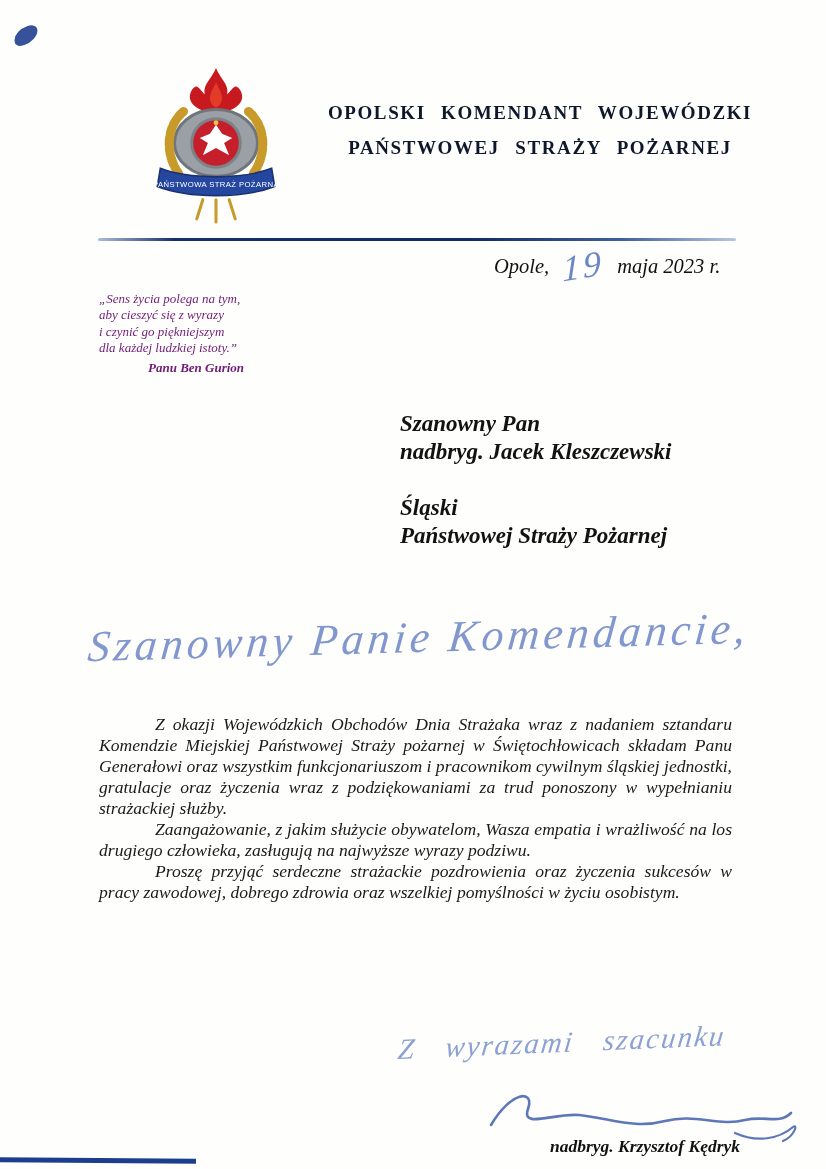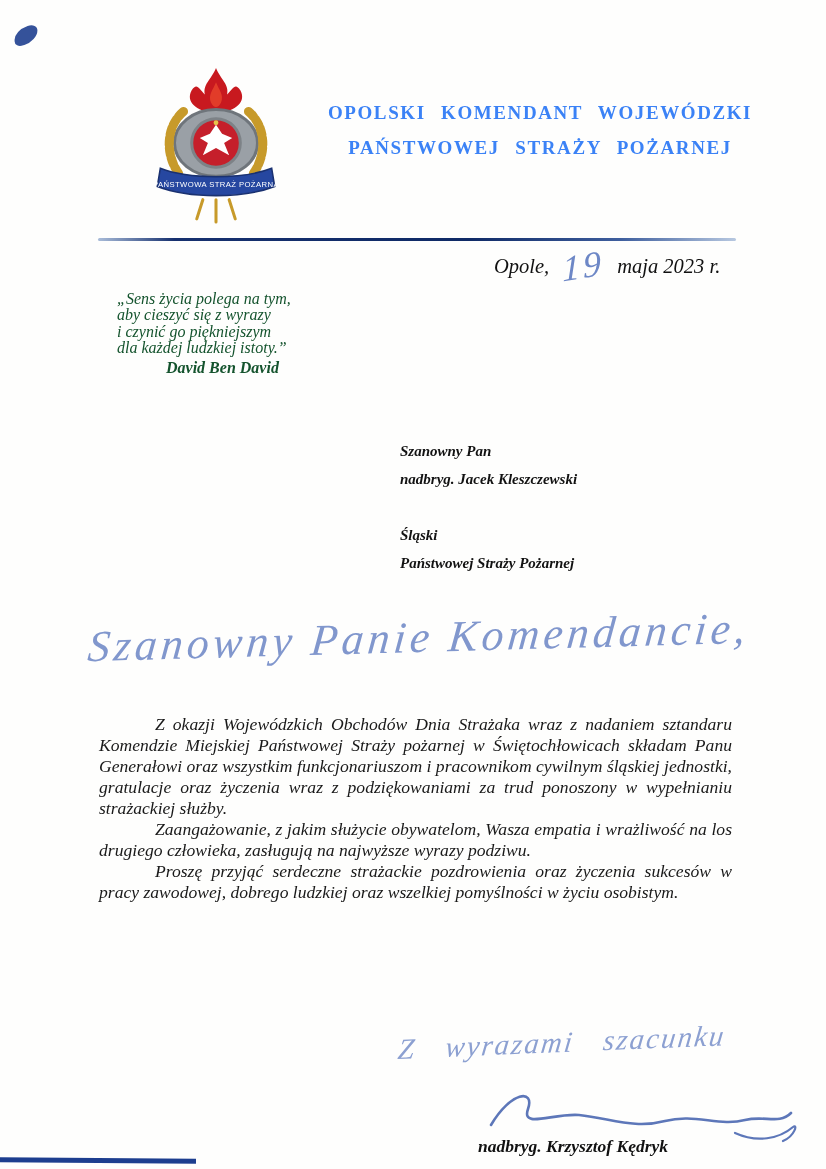--- a/index.html
+++ b/index.html
@@ -28,21 +28,21 @@
     width: 196px; height: 5px;
     background: #1d3e8f;
     transform: rotate(.4deg);
   }
 
   
   .emblem { position: absolute; left: 150px; top: 64px; }
   .header-title {
     position: absolute; left: 318px; top: 102px; width: 444px;
     text-align: center; font-weight: bold; font-size: 19px;
-    letter-spacing: 1.6px; word-spacing: 9px; color: #3b82f6;
+    letter-spacing: 1.6px; word-spacing: 9px; color: #0f172a;
   }
   .header-title .line { margin-bottom: 13px; line-height: 22px; }
 
   .rule {
     position: absolute; left: 98px; top: 238px; width: 638px; height: 3px;
     border-radius: 2px;
     background: linear-gradient(90deg, #a9bcd9 0%, #16306e 12%, #0f2a66 58%, #3f5f9e 82%, #b7c8e0 100%);
   }
 
   
@@ -52,31 +52,30 @@
     font-style: italic; font-size: 20.5px; color: #111;
   }
   .day-hand {
     font-size: 36px; color: #6d87c6; font-style: italic;
     transform: rotate(-9deg) skewX(-8deg);
     letter-spacing: 3px; line-height: 1;
   }
 
   
   .quote {
-    position: absolute; left: 117px; top: 291px;
-    font-style: italic; font-size: 16px; line-height: 16.4px; color: #14532d;
+    position: absolute; left: 99px; top: 291px;
+    font-style: italic; font-size: 13px; line-height: 16.4px; color: #701a75;
   }
   .quote-author { margin-top: 3px; margin-left: 49px; font-weight: bold; }
 
   
   .recipient {
     position: absolute; left: 400px; top: 410px;
-    font-style: italic; font-weight: bold; font-size: 15px; line-height: 28px;
+    font-style: italic; font-weight: bold; font-size: 23px; line-height: 28px;
     color: #121212;
-    margin-top: 27px;
   }
   .recipient .spacer { height: 28px; }
 
   
   .hand {
     font-style: italic;
     color: #7089c7;
     white-space: nowrap;
   }
   .salutation {
@@ -96,21 +95,21 @@
   
   .body-text {
     position: absolute; left: 99px; top: 714px; width: 633px;
     font-style: italic; font-size: 17.6px; line-height: 21px;
     text-align: justify; color: #191919;
   }
   .body-text p { text-indent: 56px; }
 
   .signer {
     position: absolute; left: 478px; top: 1136px; width: 262px;
-    text-align: left;
+    text-align: right;
     font-style: italic; font-weight: bold; font-size: 17.5px; color: #111;
   }
 </style>
 </head>
 <body>
 
 <div class="page">
 
   <div class="artifact-top"></div>
 
@@ -148,37 +147,37 @@
     <span>Opole,</span>
     <span class="day-hand">19</span>
     <span>maja 2023 r.</span>
   </div>
 
   <div class="quote">
     <div>„Sens życia polega na tym,</div>
     <div>aby cieszyć się z wyrazy</div>
     <div>i czynić go piękniejszym</div>
     <div>dla każdej ludzkiej istoty.”</div>
-    <div class="quote-author">David Ben David</div>
+    <div class="quote-author">Panu Ben Gurion</div>
   </div>
 
   <div class="recipient">
     <div>Szanowny Pan</div>
     <div>nadbryg. Jacek Kleszczewski</div>
     <div class="spacer"></div>
     <div>Śląski</div>
     <div>Państwowej Straży Pożarnej</div>
   </div>
 
   <div class="salutation hand">Szanowny Panie Komendancie,</div>
 
   <div class="body-text">
     <p>Z okazji Wojewódzkich Obchodów Dnia Strażaka wraz z nadaniem sztandaru Komendzie Miejskiej Państwowej Straży pożarnej w Świętochłowicach składam Panu Generałowi oraz wszystkim funkcjonariuszom i pracownikom cywilnym śląskiej jednostki, gratulacje oraz życzenia wraz z podziękowaniami za trud ponoszony w wypełnianiu strażackiej służby.</p>
     <p>Zaangażowanie, z jakim służycie obywatelom, Wasza empatia i wrażliwość na los drugiego człowieka, zasługują na najwyższe wyrazy podziwu.</p>
-    <p>Proszę przyjąć serdeczne strażackie pozdrowienia oraz życzenia sukcesów w pracy zawodowej, dobrego ludzkiej oraz wszelkiej pomyślności w życiu osobistym.</p>
+    <p>Proszę przyjąć serdeczne strażackie pozdrowienia oraz życzenia sukcesów w pracy zawodowej, dobrego zdrowia oraz wszelkiej pomyślności w życiu osobistym.</p>
   </div>
 
   <div class="closing hand">Z  wyrazami  szacunku</div>
 
   <svg class="signature" width="318" height="62" viewBox="0 0 318 62">
     <path d="M8 42 C28 8 52 6 45 26 C38 46 70 30 96 32 C130 36 152 46 182 38 C212 30 236 44 262 37 C282 32 296 42 308 30" stroke="#5d77b9" stroke-width="2.6" fill="none" stroke-linecap="round"></path>
     <path d="M252 50 C274 60 296 56 310 44 C315 40 312 53 300 58" stroke="#5d77b9" stroke-width="2.2" fill="none" stroke-linecap="round"></path>
   </svg>
 
   <div class="signer">nadbryg. Krzysztof Kędryk</div>

